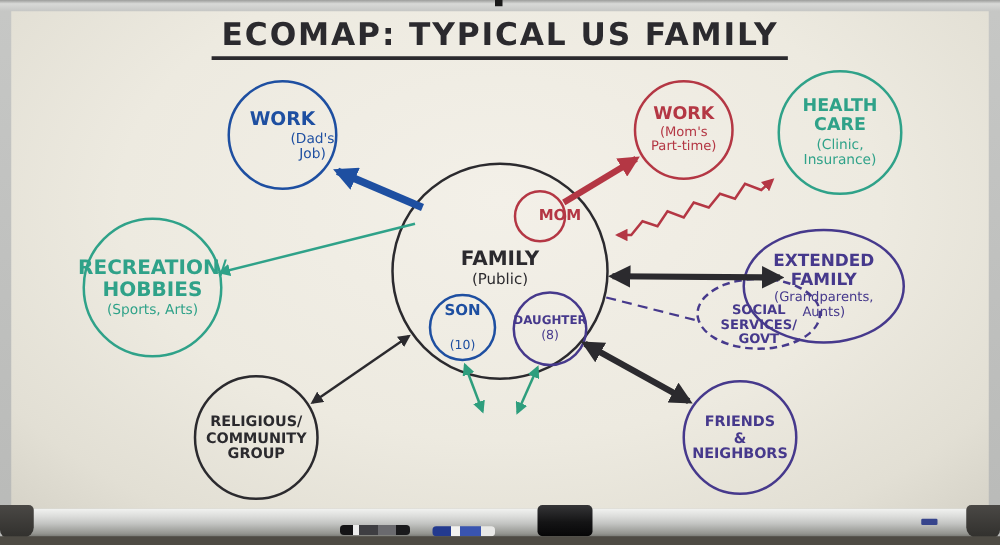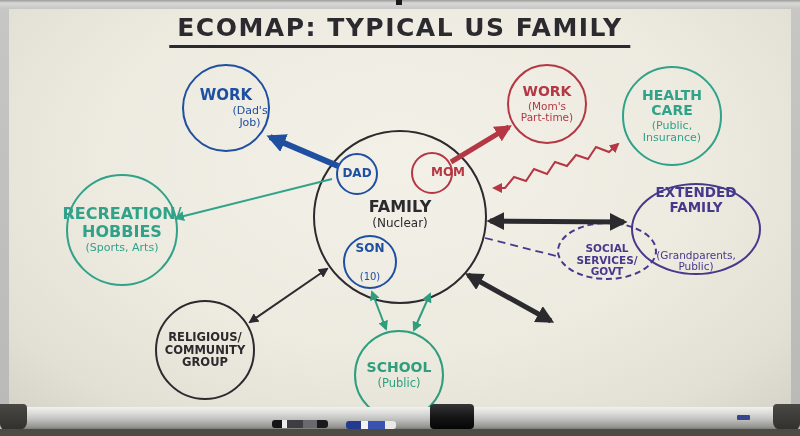--- a/index.html
+++ b/index.html
@@ -52,82 +52,84 @@
 <div id="stage">
   <div class="frame"></div>
   <div class="board"></div>
   <div class="mount-tab"></div>
 
   <div class="title">ECOMAP: TYPICAL US FAMILY</div>
 
   <div class="node" style="left:313px;top:130px;width:174px;height:174px;border-color:var(--c-ink);"></div>
   <div class="label-block" style="left:340px;top:198px;width:120px;">
     <div class="nt" style="font-size:16px;">FAMILY</div>
-    <div class="ns" style="font-size:12px;">(Nuclear)</div>
+    <div class="ns" style="font-size:12px;">(Public)</div>
   </div>
 
-  <div class="node" style="left:336px;top:153px;width:42px;height:42px;border-color:var(--c-blue);color:var(--c-blue);border-width:2px;">
-    <div class="nt" style="font-size:12px;">DAD</div>
-  </div>
   <div class="node" style="left:411px;top:152px;width:42px;height:42px;border-color:var(--c-red);color:var(--c-red);border-width:2px;">
     <div class="nt" style="font-size:12px;margin-left:32px;">MOM</div>
   </div>
   <div class="node" style="left:343px;top:235px;width:54px;height:54px;border-color:var(--c-blue);color:var(--c-blue);border-width:2px;">
     <div class="nt" style="font-size:12px;">SON</div>
     <div class="ns" style="font-size:10px;margin-top:15px;">(10)</div>
+  </div>
+  <div class="node" style="left:410px;top:233px;width:60px;height:60px;border-color:var(--c-purple);color:var(--c-purple);border-width:2px;">
+    <div class="nt" style="font-size:9.5px;">DAUGHTER</div>
+    <div class="ns" style="font-size:10px;">(8)</div>
   </div>
 
   <div class="node" style="left:182px;top:64px;width:88px;height:88px;border-color:var(--c-blue);color:var(--c-blue);">
     <div class="nt" style="font-size:15px;">WORK</div>
     <div class="ns" style="font-size:11px;margin-left:48px;">(Dad's Job)</div>
   </div>
 
   <div class="node" style="left:507px;top:64px;width:80px;height:80px;border-color:var(--c-red);color:var(--c-red);">
     <div class="nt" style="font-size:14px;">WORK</div>
     <div class="ns" style="font-size:10.5px;">(Mom's
 Part-time)</div>
   </div>
 
-  <div class="node" style="left:622px;top:66px;width:100px;height:100px;border-color:var(--c-teal);color:var(--c-teal);">
+  <div class="node" style="left:622px;top:56px;width:100px;height:100px;border-color:var(--c-teal);color:var(--c-teal);">
     <div class="nt" style="font-size:14px;">HEALTH
 CARE</div>
-    <div class="ns" style="font-size:11px;">(Public,
+    <div class="ns" style="font-size:11px;">(Clinic,
 Insurance)</div>
   </div>
 
   <div class="node" style="left:66px;top:174px;width:112px;height:112px;border-color:var(--c-teal);color:var(--c-teal);">
     <div class="nt" style="font-size:16px;">RECREATION/
 HOBBIES</div>
     <div class="ns" style="font-size:11px;text-align:center;">(Sports, Arts)</div>
   </div>
 
-  <div class="node" style="left:631px;top:183px;width:130px;height:92px;border-color:var(--c-purple);color:var(--c-purple);justify-content:space-between;">
+  <div class="node" style="left:594px;top:183px;width:130px;height:92px;border-color:var(--c-purple);color:var(--c-purple);">
     <div class="nt" style="font-size:13.5px;">EXTENDED
 FAMILY</div>
     <div class="ns" style="font-size:10.5px;">(Grandparents,
-Public)</div>
+Aunts)</div>
   </div>
 
   <div class="node" style="left:557px;top:222px;width:100px;height:58px;border:2px dashed var(--c-purple);color:var(--c-purple);justify-content:flex-end;">
     <div class="nt" style="font-size:10.5px;">SOCIAL
 SERVICES/
 GOVT</div>
   </div>
 
   <div class="node" style="left:155px;top:300px;width:100px;height:100px;border-color:var(--c-ink);color:var(--c-ink);justify-content:center;">
     <div class="nt" style="font-size:11.5px;">RELIGIOUS/
 COMMUNITY
 GROUP</div>
   </div>
 
-  <div class="node" style="left:354px;top:330px;width:90px;height:90px;border-color:var(--c-green);color:var(--c-green);">
-    <div class="nt" style="font-size:14px;">SCHOOL</div>
-    <div class="ns" style="font-size:11.5px;">(Public)</div>
+
+  <div class="node" style="left:546px;top:304px;width:92px;height:92px;border-color:var(--c-purple);color:var(--c-purple);">
+    <div class="nt" style="font-size:11.5px;">FRIENDS
+&amp;
+NEIGHBORS</div>
   </div>
-
 
   <svg class="wires" width="800" height="436" viewBox="0 0 800 436">
     <defs>
       <marker id="mk-blue" viewBox="0 0 10 10" refX="8" refY="5" markerWidth="3.2" markerHeight="3.2" orient="auto-start-reverse">
           <path d="M0,0L10,5L0,10z" style="fill:var(--c-blue)"></path>
         </marker>
       <marker id="mk-red" viewBox="0 0 10 10" refX="8" refY="5" markerWidth="3.4" markerHeight="3.4" orient="auto-start-reverse">
           <path d="M0,0L10,5L0,10z" style="fill:var(--c-red)"></path>
         </marker>
       <marker id="mk-redS" viewBox="0 0 10 10" refX="8" refY="5" markerWidth="5" markerHeight="5" orient="auto-start-reverse">

